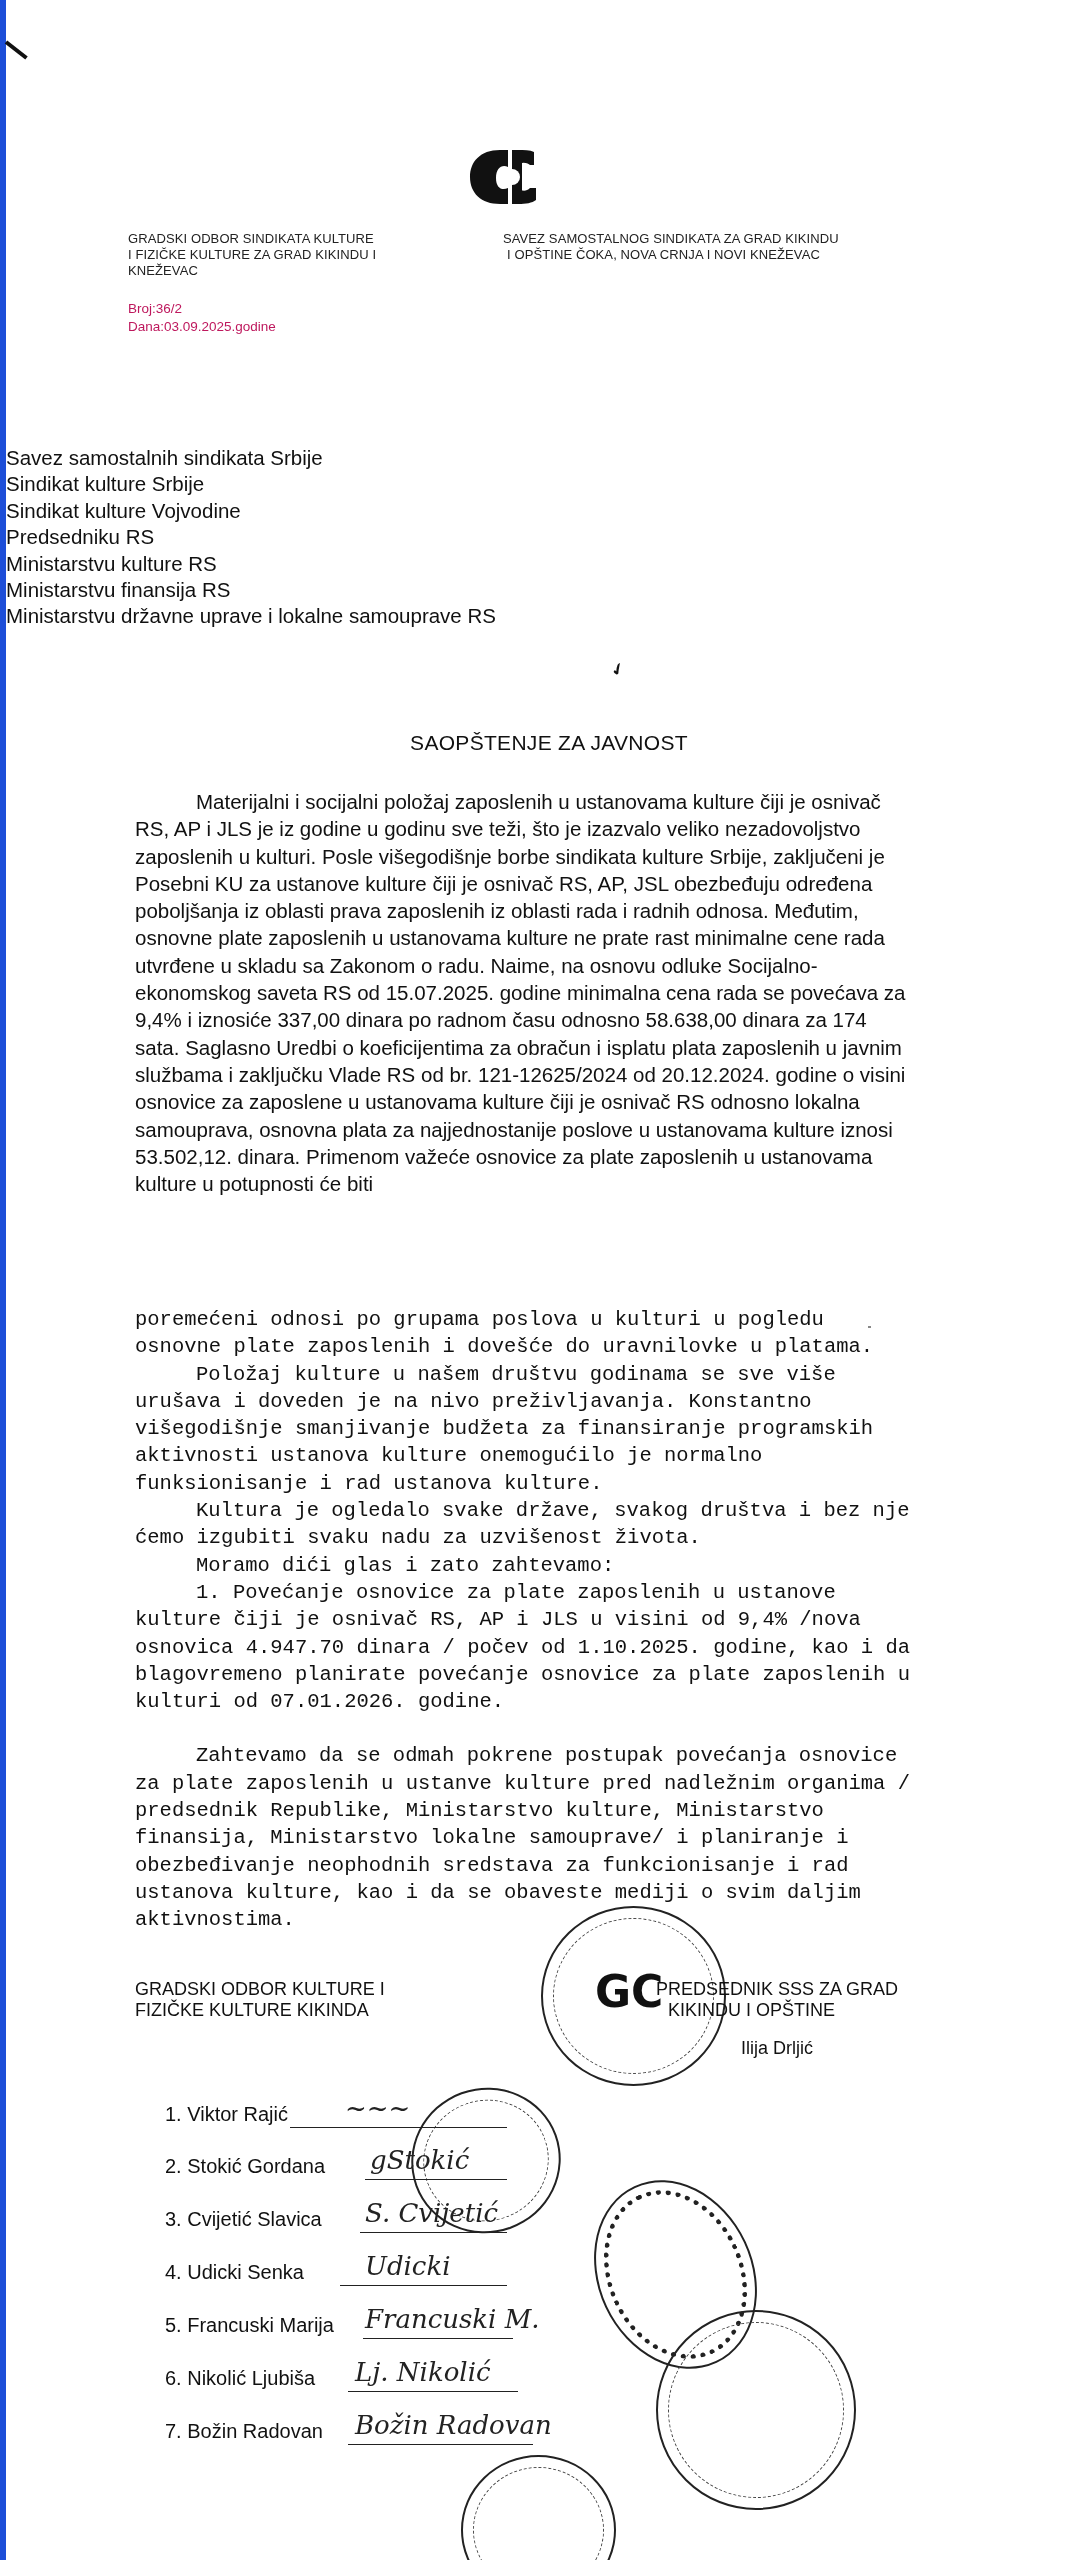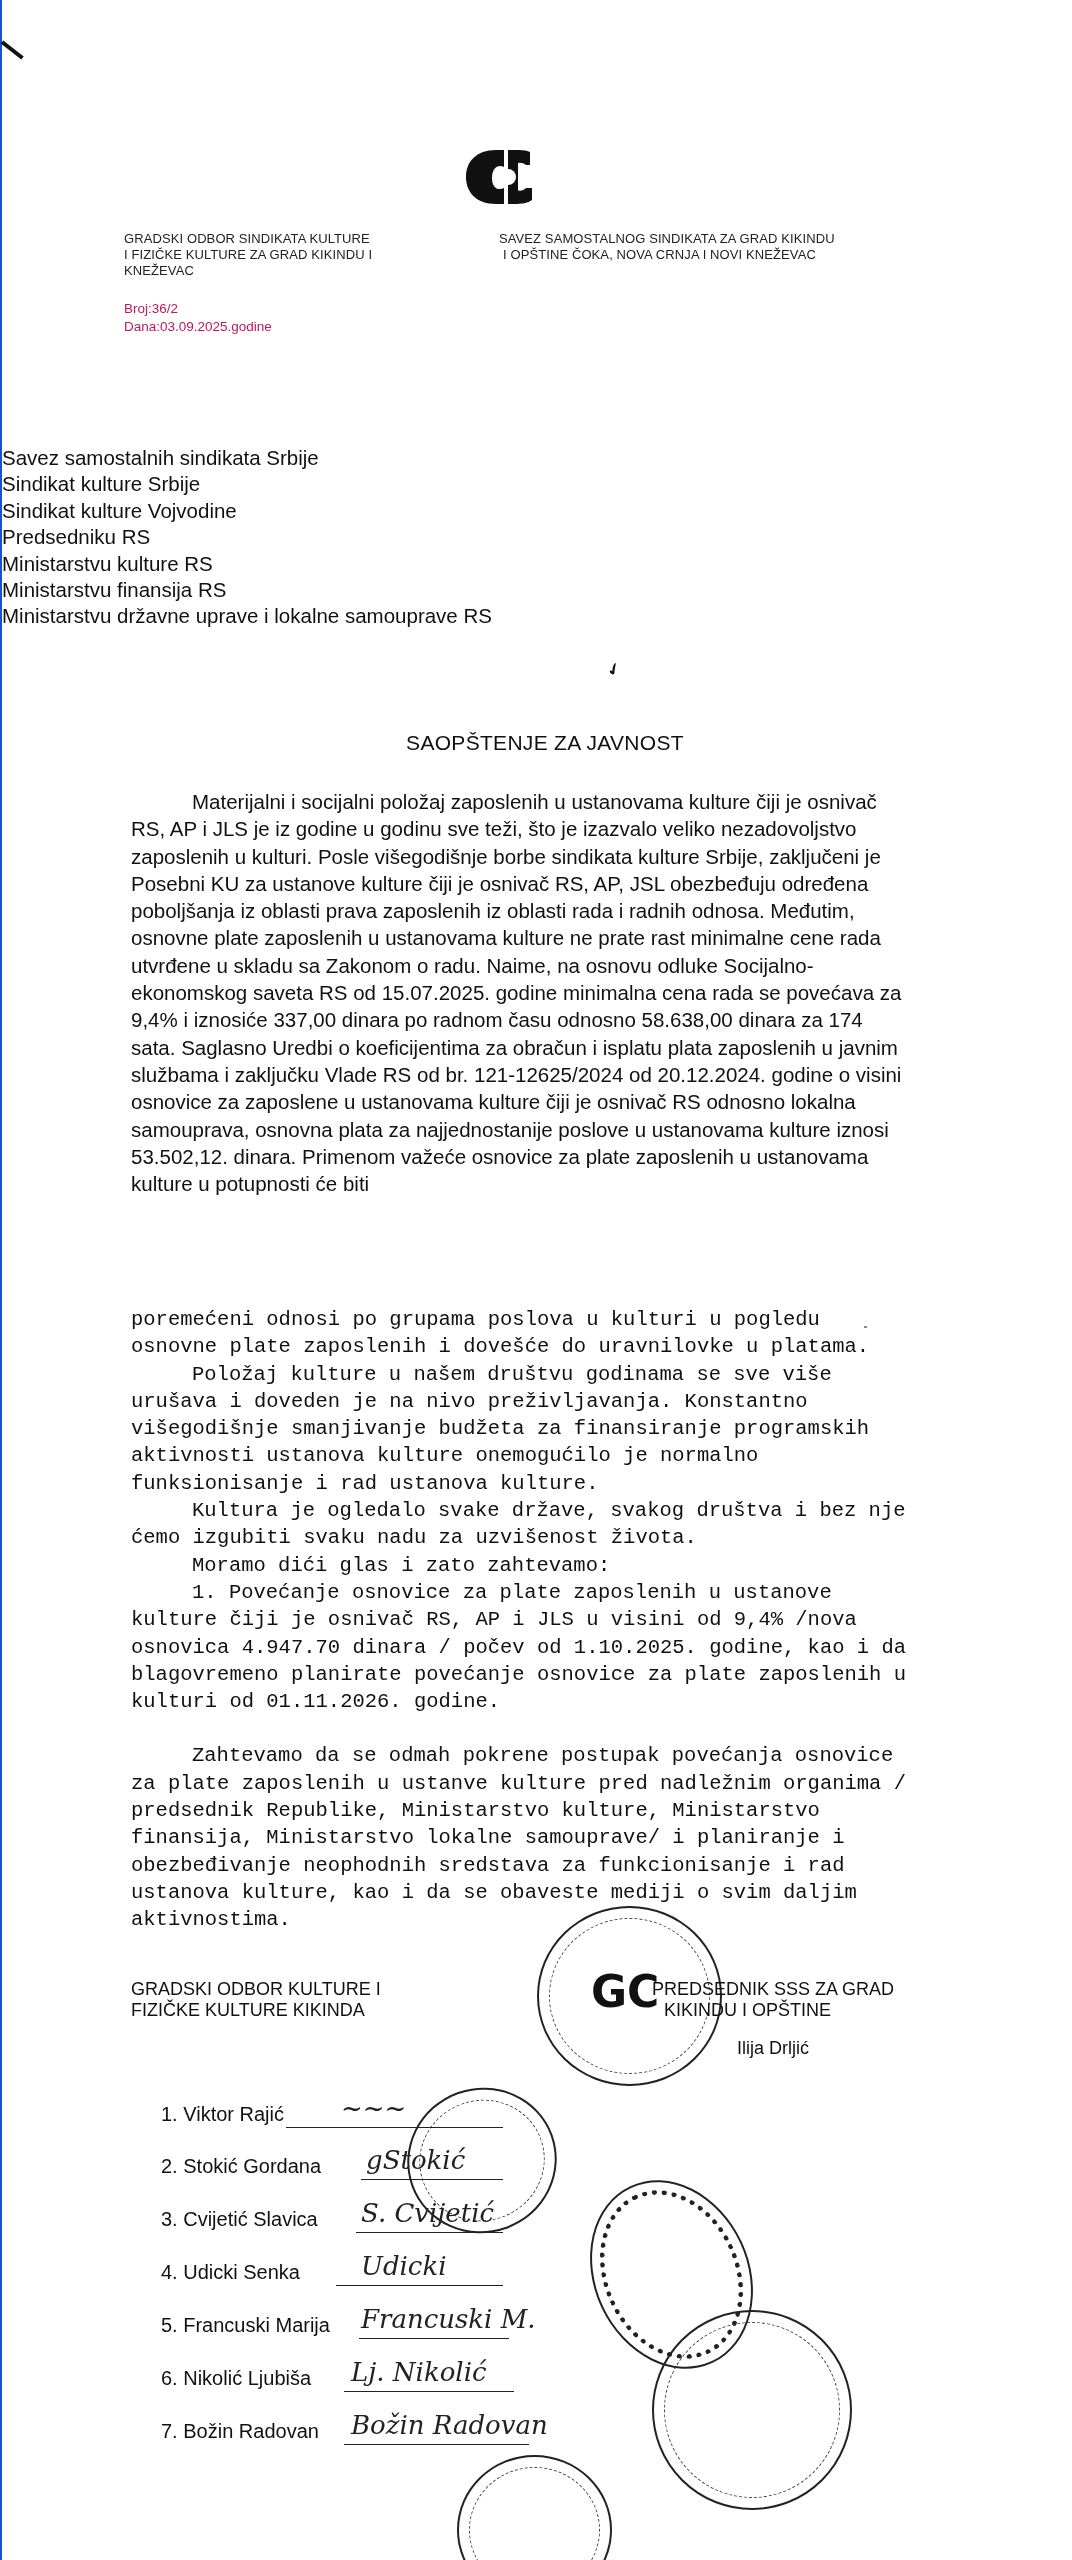--- a/index.html
+++ b/index.html
@@ -1,19 +1,19 @@
 <!DOCTYPE html>
 <html><head>
 <meta charset="utf-8">
 <style>
   html, body { margin:0; padding:0; background:#ffffff; }
   body { width:1072px; height:2560px; position:relative; overflow:hidden;
          font-family:"Liberation Sans", sans-serif; color:#111; }
   .page { position:absolute; left:0; top:0; width:1072px; height:2560px; background:#fff;
-          border-left:2px solid #1d4ed8; box-sizing:border-box; }
+          border-left:6px solid #1d4ed8; box-sizing:border-box; }
   .abs { position:absolute; }
   .corner-mark { left:0; top:40px; width:26px; height:4px; background:#111; transform:rotate(38deg); transform-origin:left center; }
   .logo { left:462px; top:148px; width:86px; height:58px; }
   .hdr { font-size:13px; line-height:16px; color:#222; letter-spacing:0.1px; }
   .hdr-left { left:122px; top:231px; width:320px; }
   .hdr-right { left:497px; top:231px; width:420px; }
   .ref { left:122px; top:300px; font-size:13.5px; line-height:18px; color:#be185d; }
   .recipients { left:0; top:445px; width:1072px; font-size:20.5px; line-height:26.4px; color:#111; }
   .tick-mark { left:605px; top:660px; font-size:16px; transform:rotate(-30deg); }
   .title { left:0; top:731px; width:1072px; text-align:center; font-size:21px; letter-spacing:0.3px;padding-left:7px; }
@@ -85,21 +85,21 @@
     <p class="ind">Materijalni i socijalni položaj zaposlenih u ustanovama kulture čiji je osnivač RS, AP i JLS je iz godine u godinu sve teži, što je izazvalo veliko nezadovoljstvo zaposlenih u kulturi. Posle višegodišnje borbe sindikata kulture Srbije, zaključeni je Posebni KU za ustanove kulture čiji je osnivač RS, AP, JSL obezbeđuju određena poboljšanja iz oblasti prava zaposlenih iz oblasti rada i radnih odnosa. Međutim, osnovne plate zaposlenih u ustanovama kulture ne prate rast minimalne cene rada utvrđene u skladu sa Zakonom o radu. Naime, na osnovu odluke Socijalno-ekonomskog saveta RS od 15.07.2025. godine  minimalna cena rada se povećava za 9,4% i iznosiće 337,00 dinara po radnom času odnosno 58.638,00 dinara za 174 sata. Saglasno Uredbi o koeficijentima za obračun i isplatu plata zaposlenih u javnim službama i zaključku Vlade RS od br. 121-12625/2024 od 20.12.2024. godine o visini osnovice za zaposlene u ustanovama kulture čiji je osnivač RS odnosno lokalna samouprava, osnovna plata za najjednostanije poslove u ustanovama kulture iznosi 53.502,12. dinara. Primenom važeće osnovice za plate zaposlenih u ustanovama kulture u potupnosti će biti</p>
   </div>
 
   <div class="abs speck"></div>
 
   <div class="abs body-text b2">
     <p>poremećeni odnosi po grupama poslova u kulturi u pogledu osnovne plate zaposlenih i dovešće do uravnilovke u platama.</p>
     <p class="ind">Položaj kulture u našem društvu godinama se sve više urušava i doveden je na nivo preživljavanja. Konstantno višegodišnje smanjivanje budžeta za finansiranje programskih aktivnosti ustanova kulture onemogućilo je normalno funksionisanje i rad ustanova kulture.</p>
     <p class="ind">Kultura je ogledalo svake države, svakog društva i bez nje ćemo izgubiti svaku nadu za uzvišenost života.</p>
     <p class="ind">Moramo dići glas i zato zahtevamo:</p>
-    <p class="ind">1. Povećanje osnovice za plate zaposlenih u ustanove kulture čiji je osnivač RS, AP i JLS u visini od 9,4% /nova osnovica 4.947.70 dinara / počev od 1.10.2025. godine, kao i da blagovremeno planirate povećanje osnovice za plate zaposlenih u kulturi od 01.11.2026. godine.</p>
+    <p class="ind">1. Povećanje osnovice za plate zaposlenih u ustanove kulture čiji je osnivač RS, AP i JLS u visini od 9,4% /nova osnovica 4.947.70 dinara / počev od 1.10.2025. godine, kao i da blagovremeno planirate povećanje osnovice za plate zaposlenih u kulturi od 07.01.2026. godine.</p>
     <div class="gap"></div>
     <p class="ind">Zahtevamo da se odmah pokrene postupak povećanja osnovice za plate zaposlenih u ustanve kulture pred nadležnim organima / predsednik Republike, Ministarstvo kulture, Ministarstvo finansija, Ministarstvo lokalne samouprave/ i planiranje i obezbeđivanje neophodnih sredstava za funkcionisanje i rad ustanova kulture, kao i da se obaveste mediji o svim daljim aktivnostima.</p>
   </div>
 
   <div class="stamp" style="left:535px;top:1906px;width:185px;height:180px;">
     <span class="stamp-logo" style="left:52px;top:58px;">GC</span>
   </div>
   <div class="stamp" style="left:405px;top:2088px;width:150px;height:145px;transform:rotate(-20deg);"></div>
   <div class="stamp dense" style="left:592px;top:2177px;width:155px;height:195px;transform:rotate(-25deg);"></div>
   <div class="stamp" style="left:650px;top:2310px;width:200px;height:200px;"></div>

